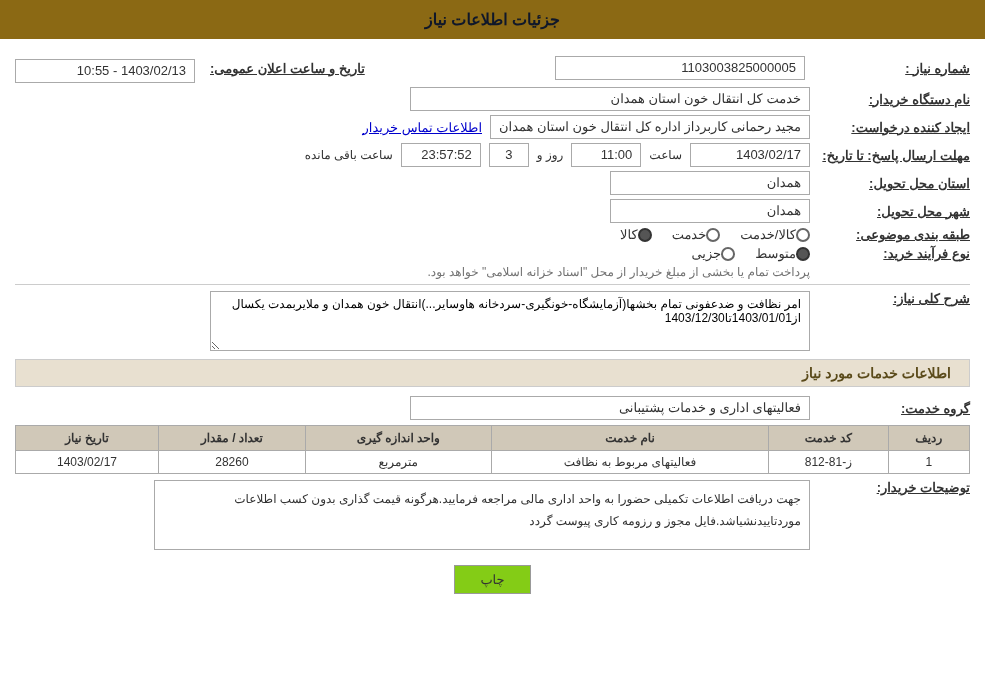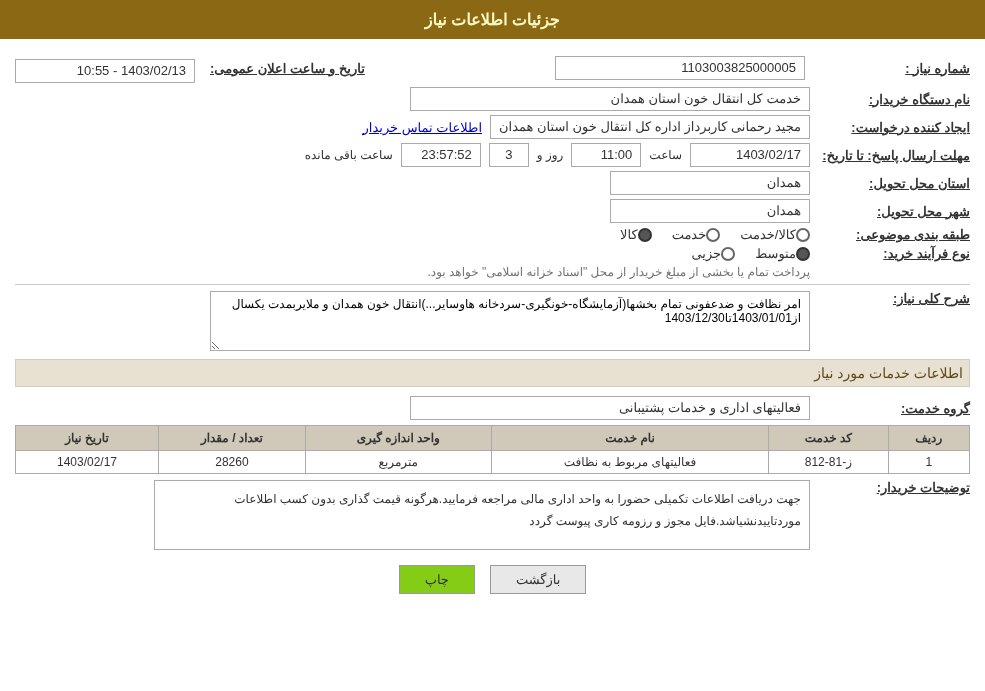--- a/index.html
+++ b/index.html
@@ -11,34 +11,34 @@
       color: #333;
     }
     .page-container {
       width: 985px;
       min-height: 691px;
       background: #fff;
       margin: 0 auto;
     }
     .header {
       background: #8B6914;
-      color: #fef9c3;
+      color: #0f172a;
       text-align: center;
       padding: 10px 15px;
       font-size: 16px;
       font-weight: bold;
     }
     .content {
       padding: 10px 15px;
     }
     .section-title {
       background: #e8e0d0;
       border: 1px solid #ccc;
-      padding: 5px 6px;
-      font-weight: normal;
+      padding: 5px 18px;
+      font-weight: bold;
       font-size: 14px;
       margin: 8px 0 9px 0;
       color: #5a4a1a;
     }
     .info-row {
       display: flex;
       align-items: center;
       margin: 4px 0;
       flex-wrap: wrap;
     }
@@ -298,17 +298,16 @@
     </tr>
         </tbody>
     </table>
 
     <div class="info-row" style="align-items: flex-start; margin-top: 6px;">
       <span class="label">توضیحات خریدار:</span>
       <div class="note-box" style="width:656px;">جهت دریافت اطلاعات تکمیلی حضورا به واحد اداری مالی مراجعه فرمایید.هرگونه قیمت گذاری بدون کسب اطلاعات موردتاییدنشیاشد.فایل مجوز و رزومه کاری پیوست گردد</div>
     </div>
 
     <div class="buttons-row">
-      <button class="btn btn-back">بازگشت</button>
       <button class="btn btn-print">چاپ</button>
     </div>
   </div>
 </div>
 
 </body></html>

